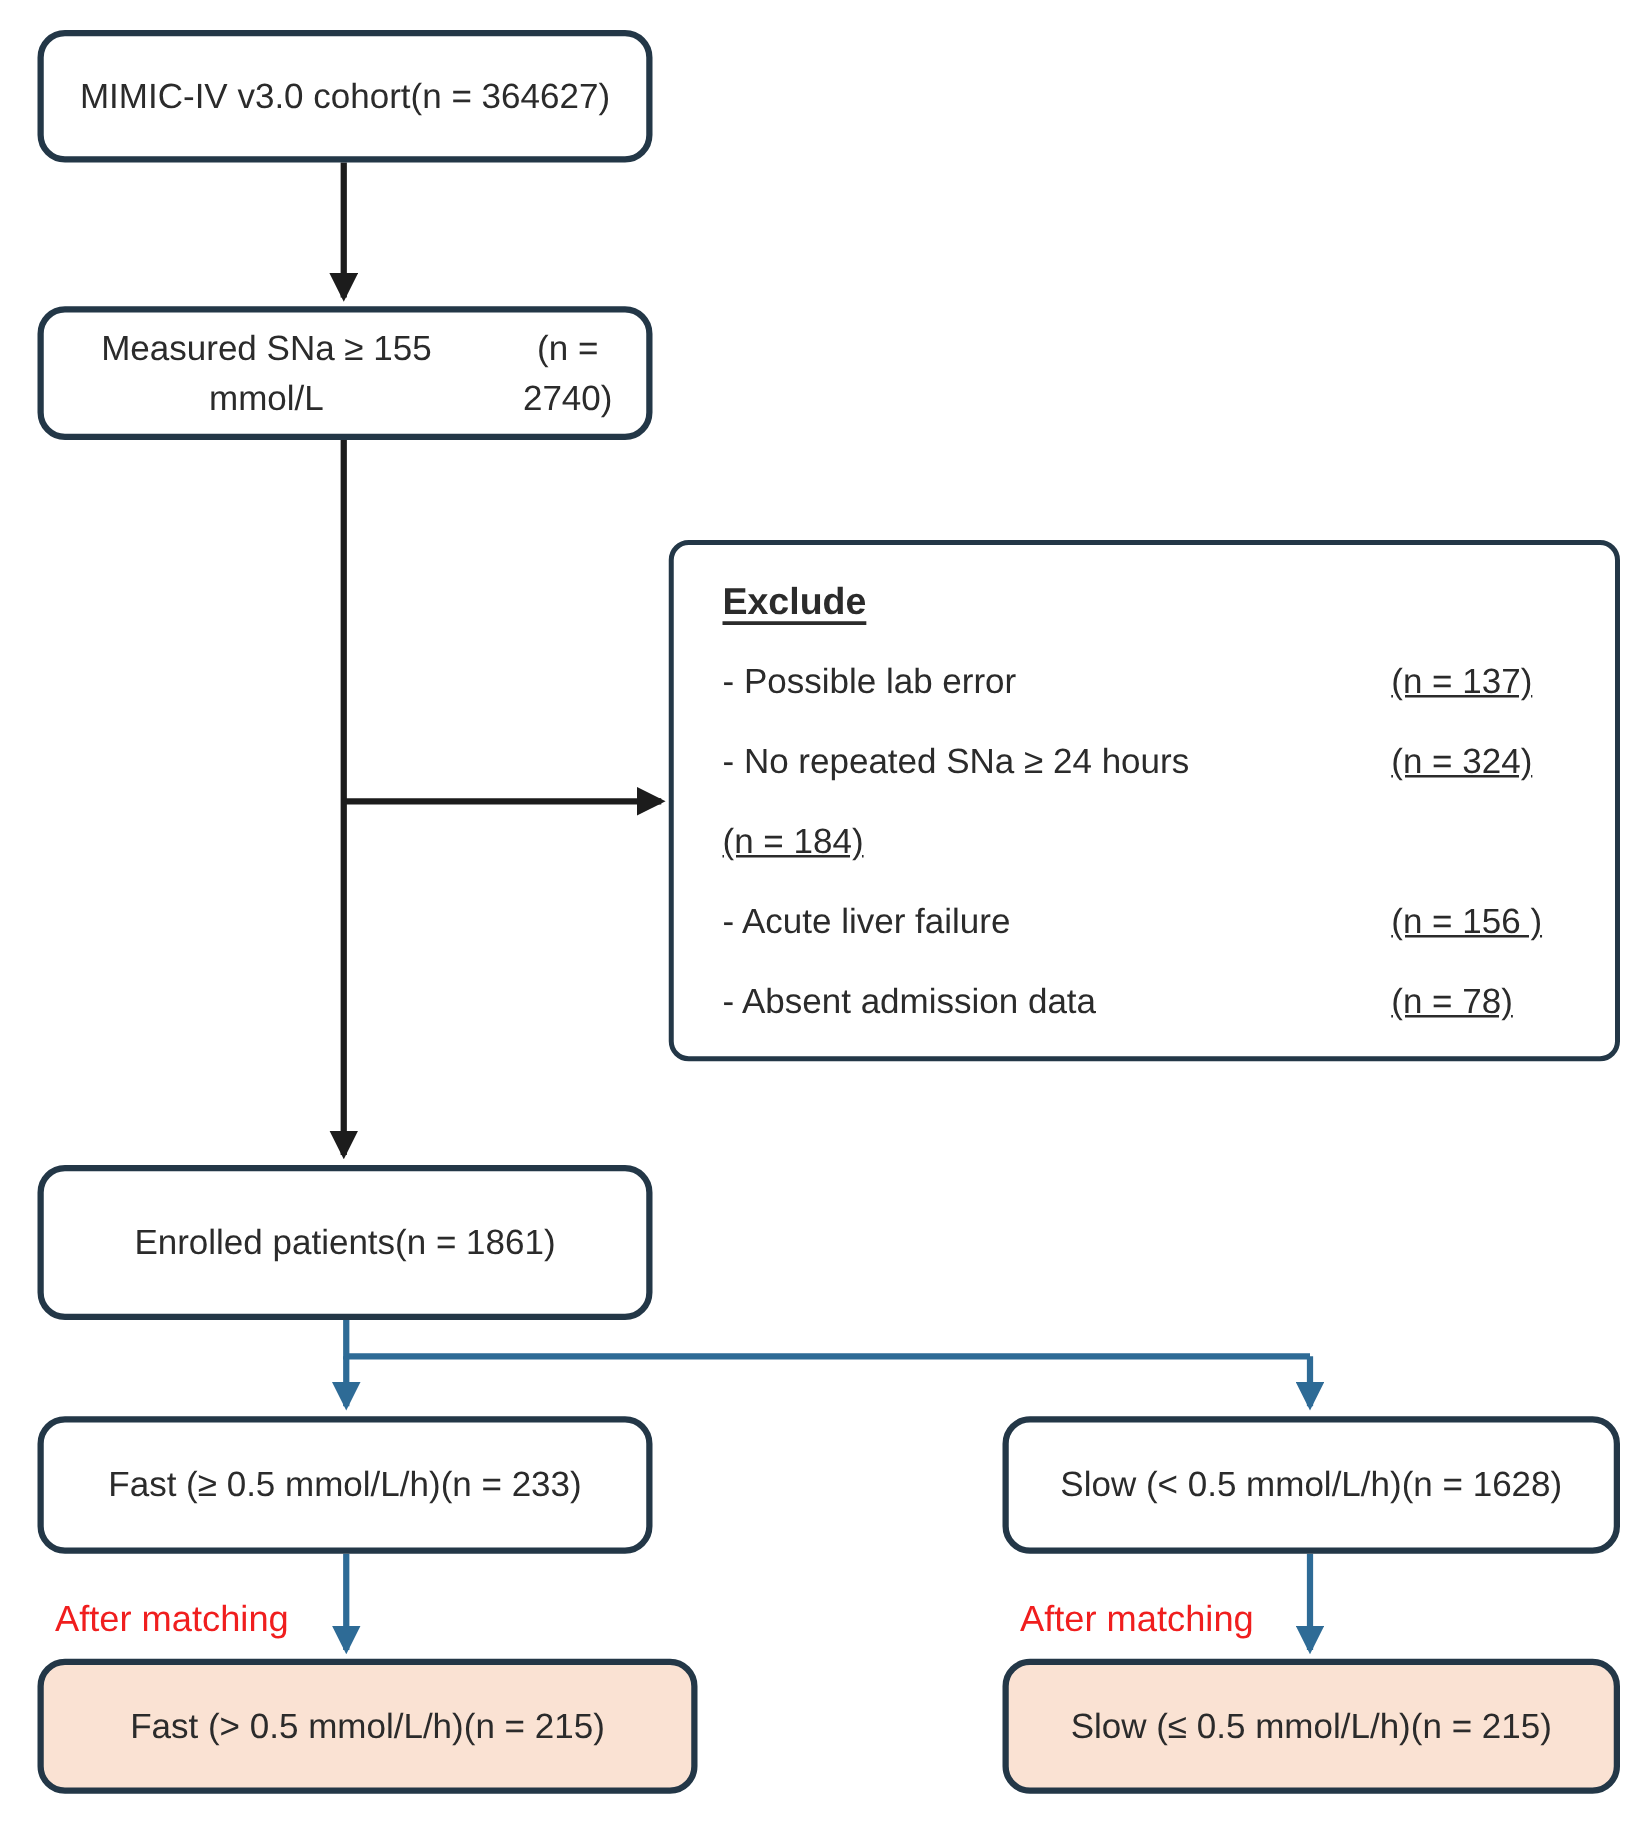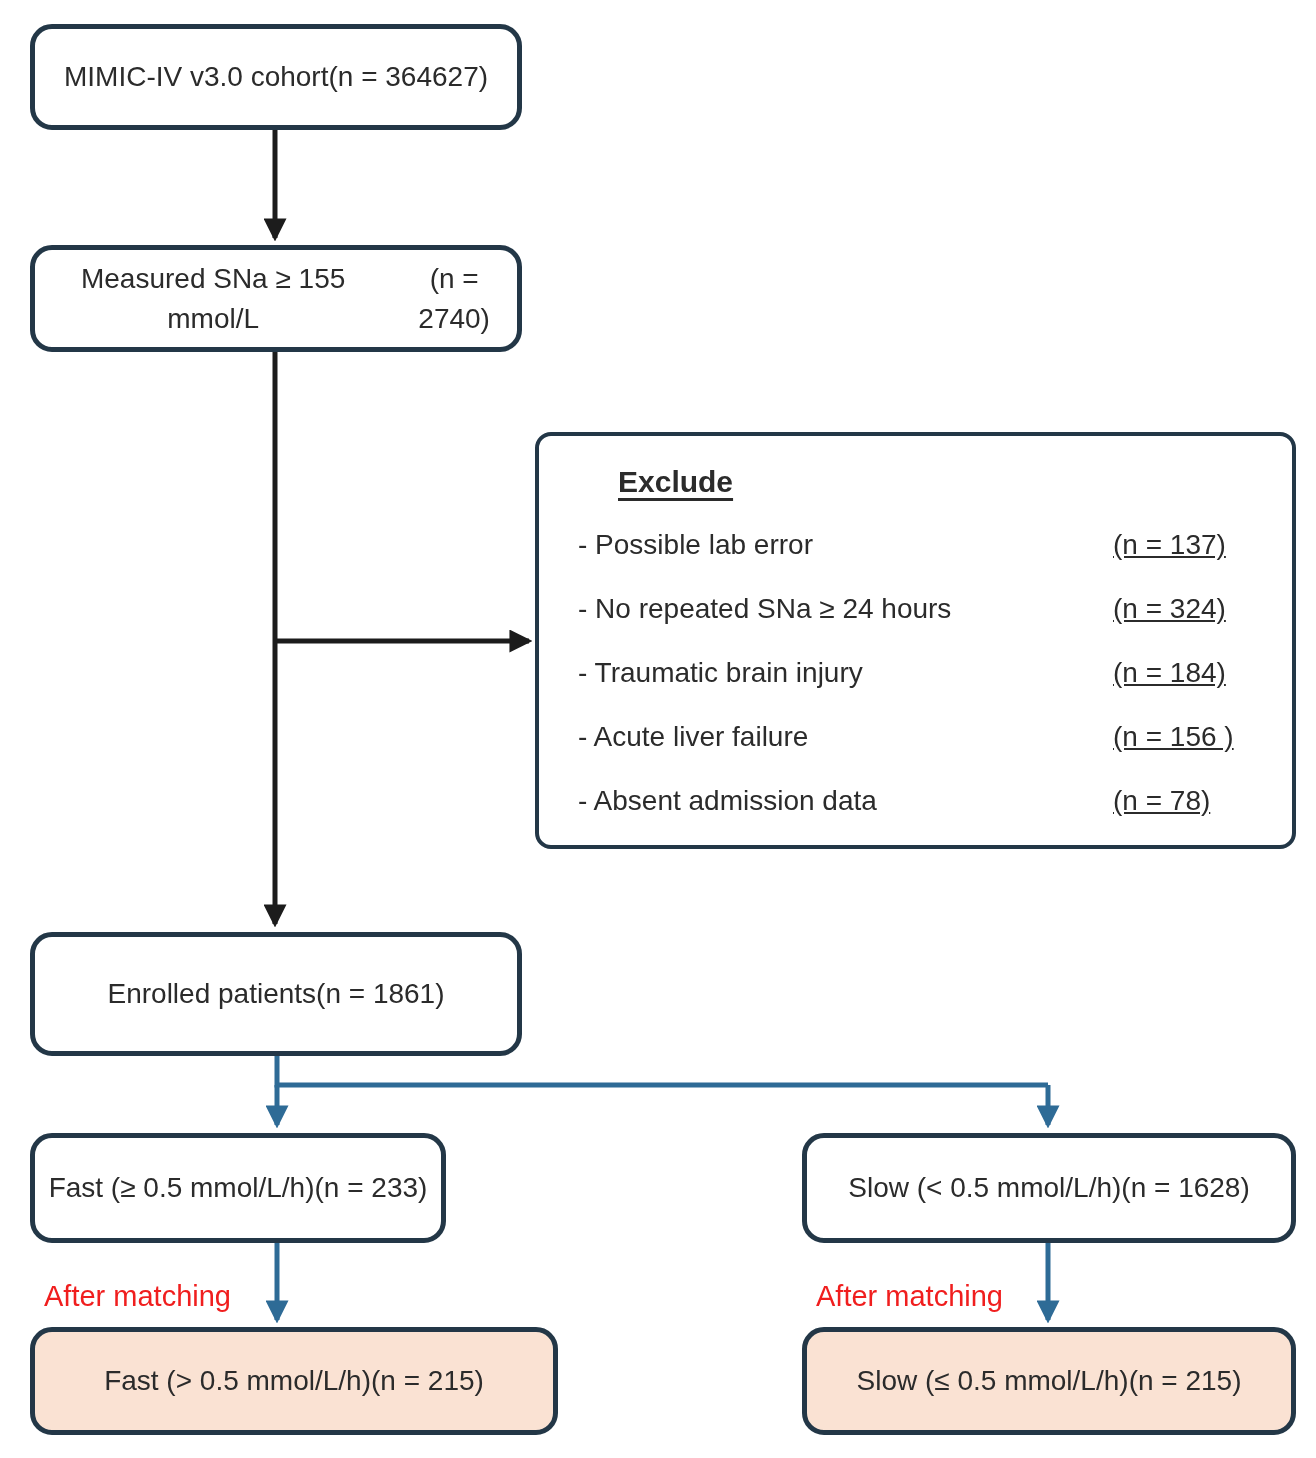--- a/index.html
+++ b/index.html
@@ -56,21 +56,20 @@
     color:var(--c-text);
     padding:26px 47px 0 39px;
   }
   .panel-title{
     font-weight:bold;
     font-size:30px;
     line-height:40px;
     text-decoration:underline;
     text-decoration-thickness:3px;
     text-underline-offset:6px;
-    margin-left:40px;
   }
   .x-row{display:flex;margin-top:30px;}
   .x-row.first{margin-top:26px;}
   .x-label{flex:1 1 auto;}
   .x-count{flex:0 0 132px;text-align:left;text-decoration:underline;}
   .red-label{
     position:absolute;
     color:var(--c-red);
     font-size:29px;
     line-height:32px;
@@ -123,39 +122,38 @@
     <div class="panel-title">Exclude</div>
     <div class="x-row first">
       <span class="x-label">- Possible lab error</span>
       <span class="x-count">(n = 137)</span>
     </div>
     <div class="x-row">
       <span class="x-label">- No repeated SNa ≥ 24 hours</span>
       <span class="x-count">(n = 324)</span>
     </div>
     <div class="x-row">
-      <span class="x-label">- Traumatic brain injury</span>
       <span class="x-count">(n = 184)</span>
     </div>
     <div class="x-row">
       <span class="x-label">- Acute liver failure</span>
       <span class="x-count">(n = 156 )</span>
     </div>
     <div class="x-row">
       <span class="x-label">- Absent admission data</span>
       <span class="x-count">(n = 78)</span>
     </div>
   </div>
 
   <div class="node" style="left:30px;top:932px;width:492px;height:124px;text-align:right;">
     <span>Enrolled patients</span>
     <span>(n = 1861)</span>
   </div>
 
-  <div class="node" style="left:30px;top:1133px;width:416px;height:110px;text-align:right;">
+  <div class="node" style="left:30px;top:1133px;width:492px;height:110px;text-align:right;">
     <span>Fast (≥ 0.5 mmol/L/h)</span>
     <span>(n = 233)</span>
   </div>
 
   <div class="node" style="left:802px;top:1133px;width:494px;height:110px;">
     <span>Slow (&lt; 0.5 mmol/L/h)</span>
     <span>(n = 1628)</span>
   </div>
 
   <div class="red-label" style="left:44px;top:1280px;">After matching</div>

